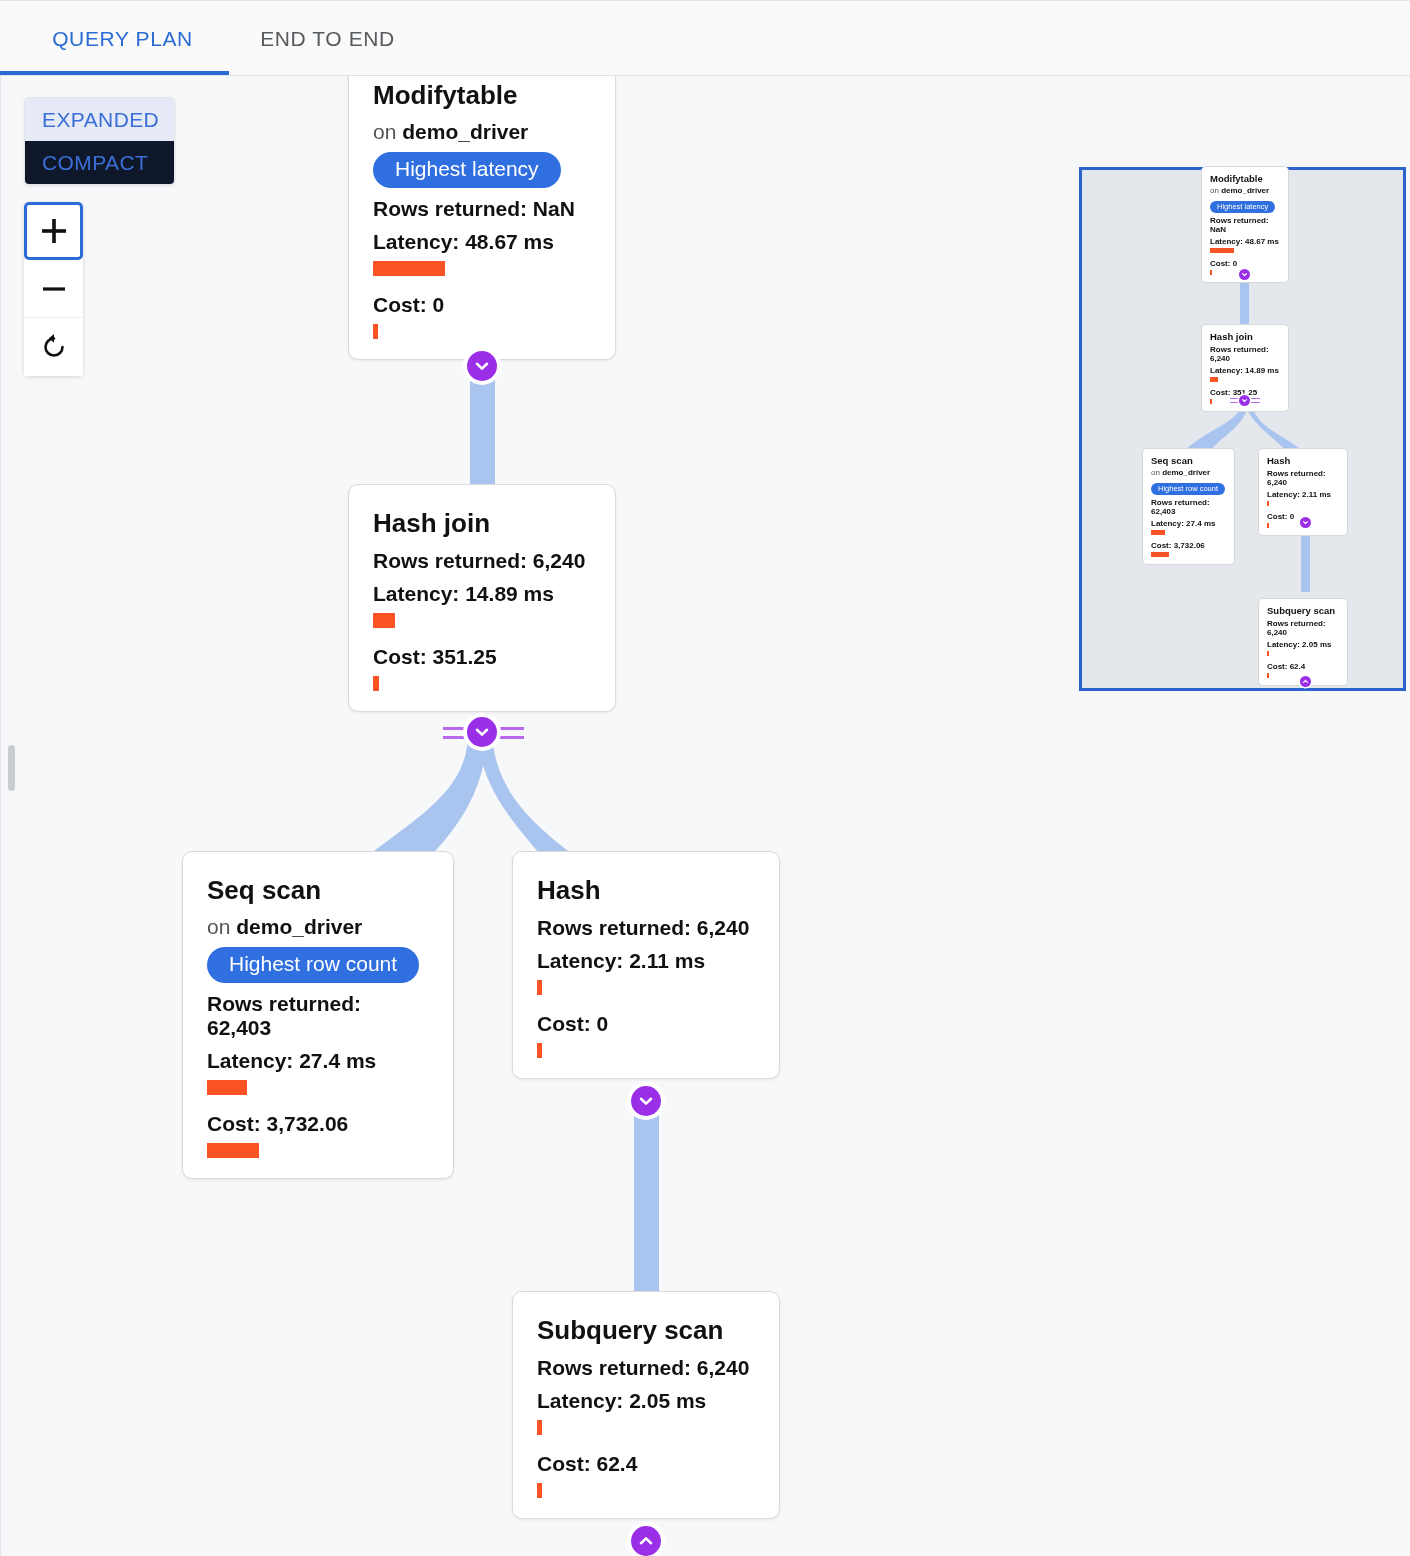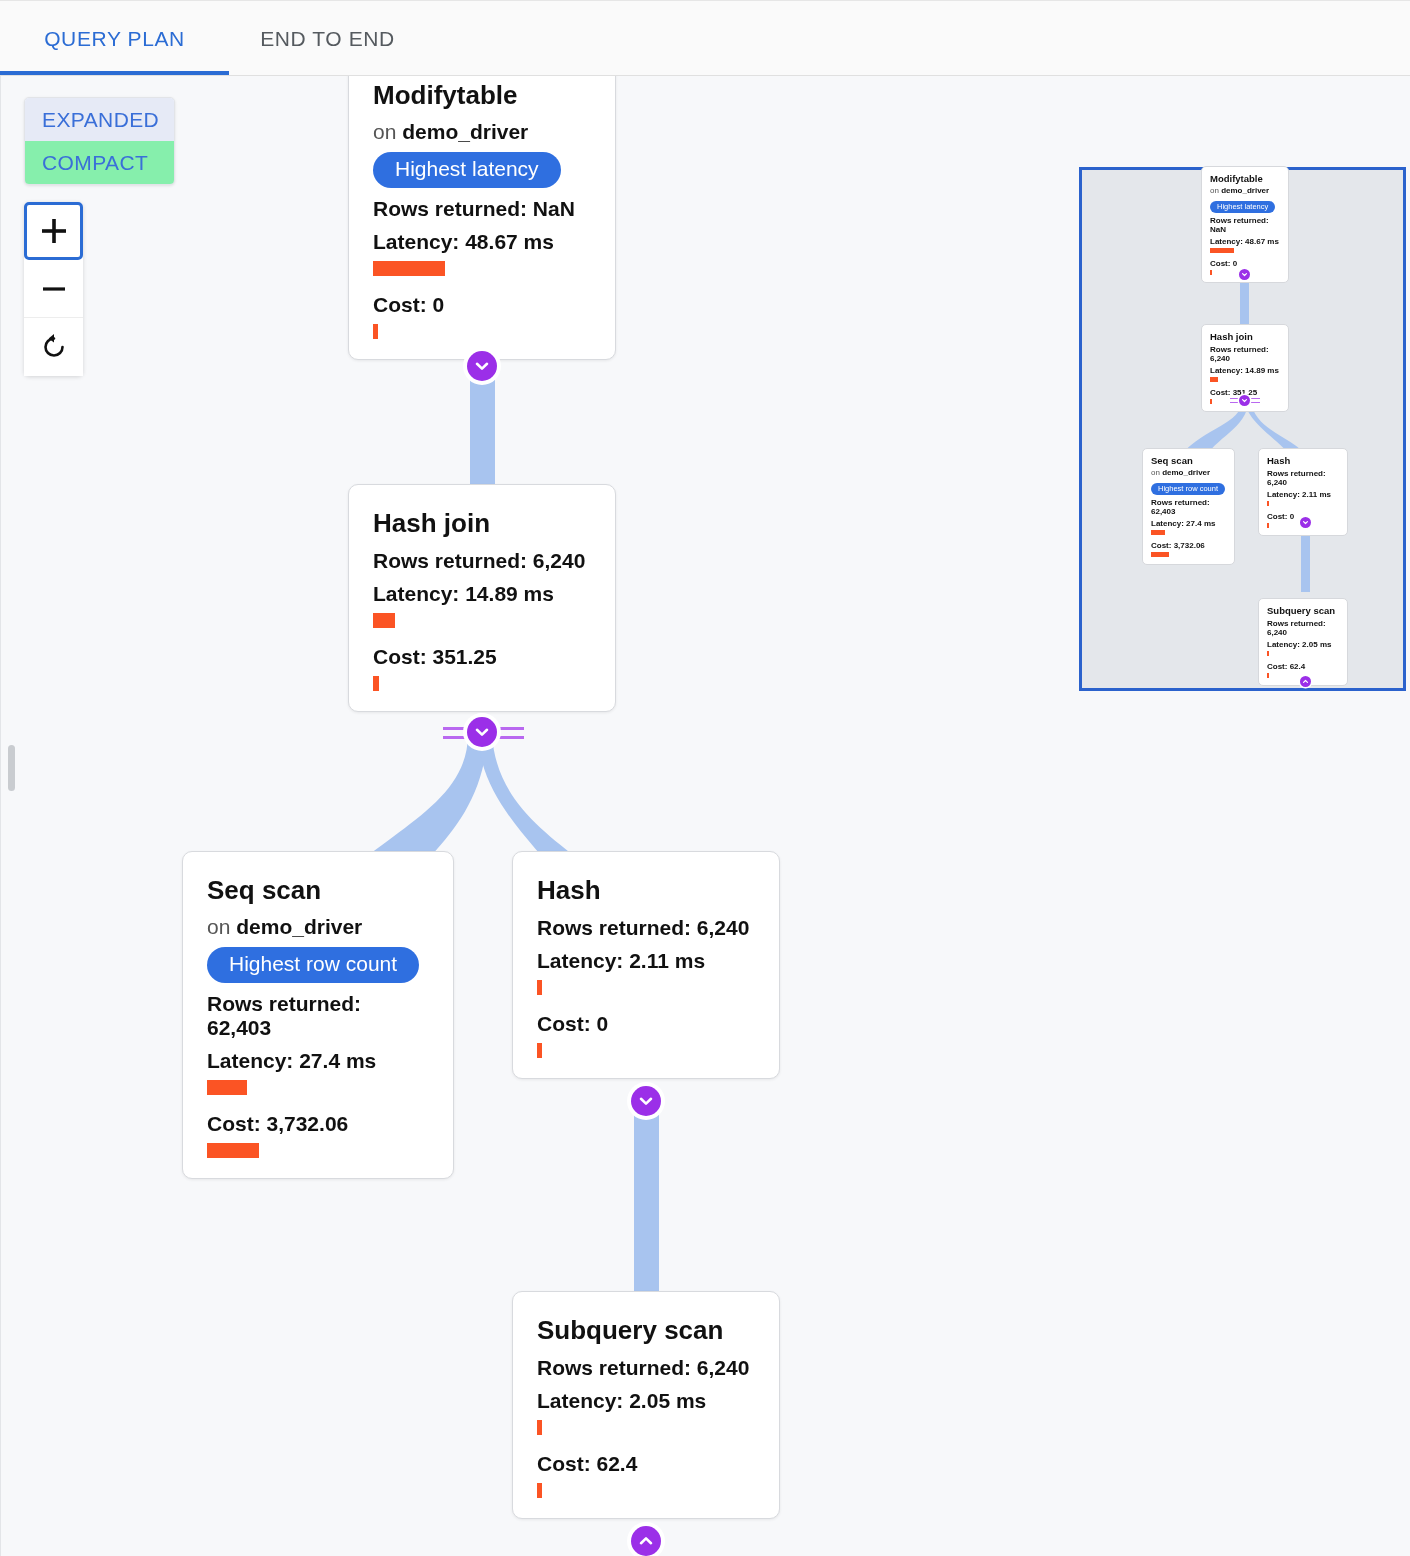--- a/index.html
+++ b/index.html
@@ -16,21 +16,21 @@
     background: #fafafa;
     border-bottom: 1px solid #e0e0e0;
     border-top: 1px solid #e6e6e6;
   }
   .tab {
     position: absolute; top: 0; height: 75px;
     display: flex; align-items: center; justify-content: center;
     font-size: 21px; font-weight: 500; letter-spacing: 0.6px;
     cursor: pointer; user-select: none;
   }
-  .tab-0 { left: 0; width: 229px; color: #2b6cd4; }
+  .tab-0 { left: 8px; width: 229px; color: #2b6cd4; }
   .tab-1 { left: 213px; width: 229px; color: #555a5f; }
   .tab-underline {
     position: absolute; left: 0; bottom: 0; width: 229px; height: 4px;
     background: #2b6cd4;
   }
 
   
   .canvas {
     position: absolute; top: 76px; left: 0; width: 1410px; height: 1480px;
     background: #f7f8fa; overflow: hidden;
@@ -46,21 +46,21 @@
 
   
   .mode-toggle {
     position: absolute; left: 24px; top: 21px; width: 151px;
     background: #ffffff; border: 1px solid #e2e4e8; border-radius: 5px;
     box-shadow: 0 1px 3px rgba(0,0,0,.10); overflow: hidden;
   }
   .mode-opt {
     height: 43px; display: flex; align-items: center; padding-left: 17px;
     font-size: 21px; color: #3a6fd8; letter-spacing: .4px; cursor: pointer;
-    user-select: none; background: #86efac;
+    user-select: none; background: #0f172a;
   }
   .mode-opt.sel { background: #e6eaf6; }
 
   .zoom-group {
     position: absolute; left: 24px; top: 126px; width: 59px;
     background: #ffffff; border-radius: 5px;
     box-shadow: 0 1px 4px rgba(0,0,0,.15); overflow: visible;
   }
   .zoom-btn {
     position: relative; width: 59px; height: 58px;

